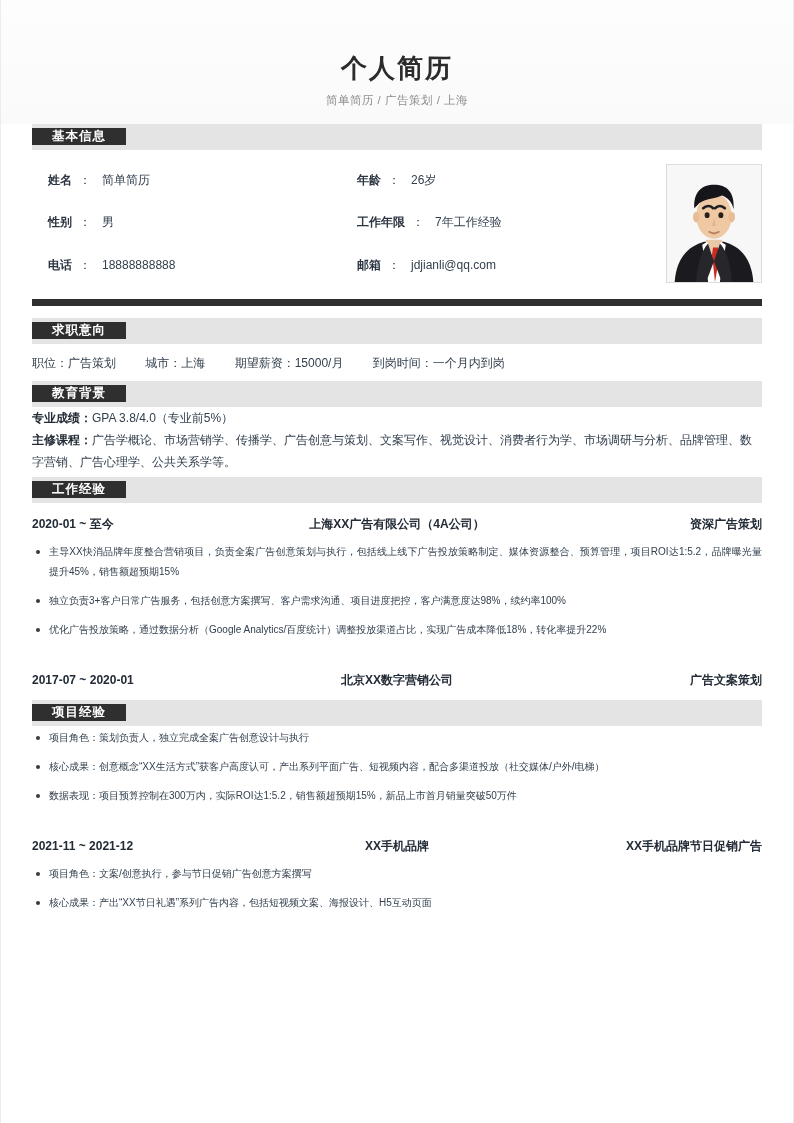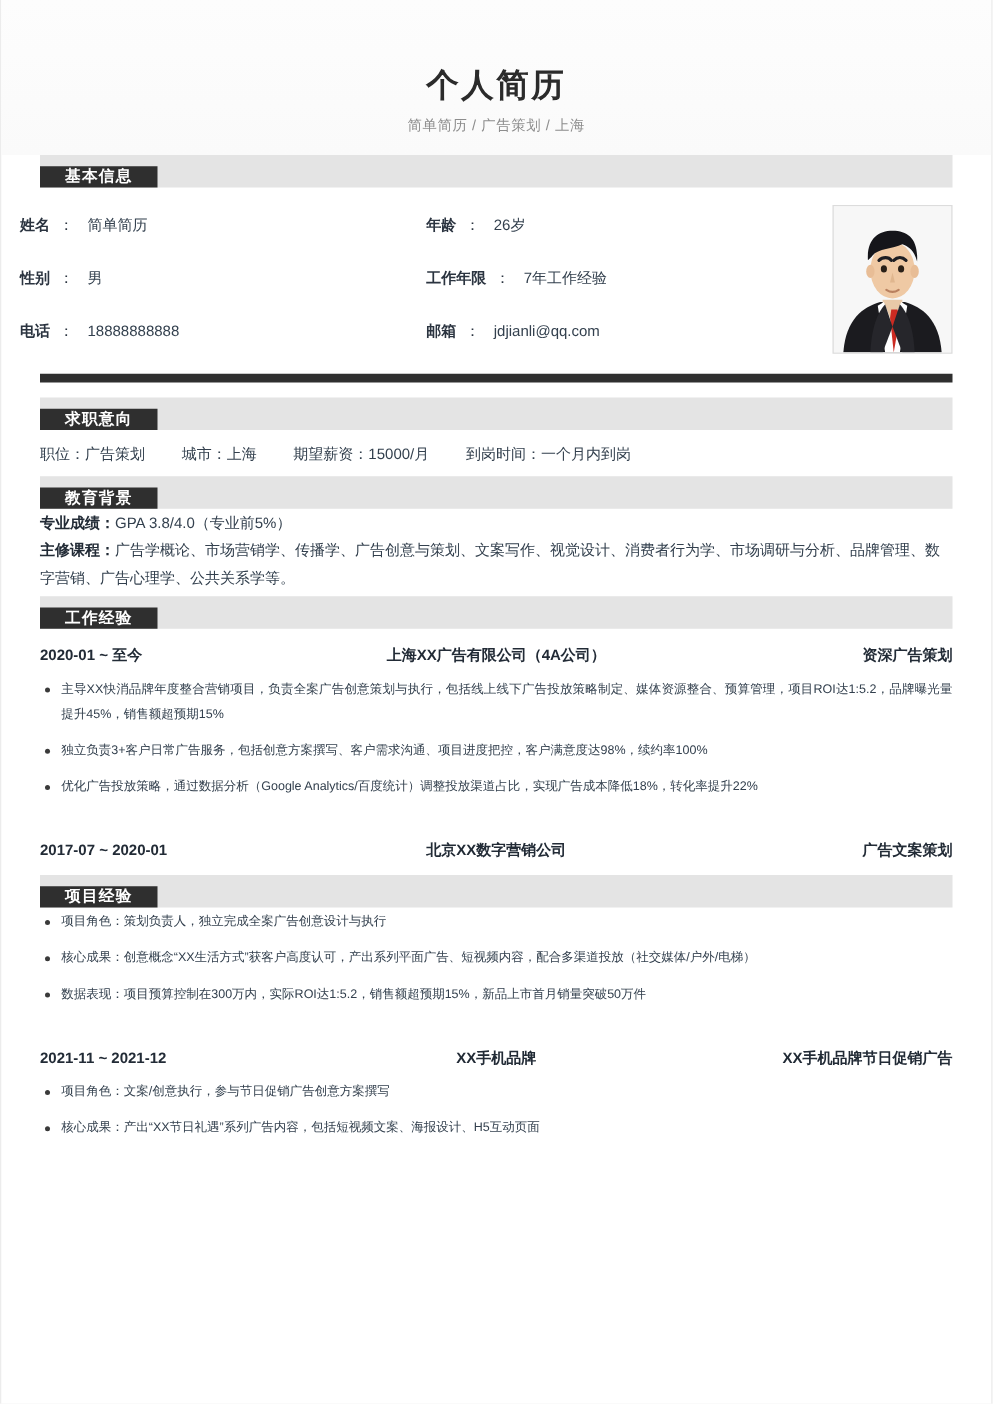--- a/index.html
+++ b/index.html
@@ -28,33 +28,33 @@
     color: #2b2b2b; line-height: 1.3; margin-top: 30px;
   }
   .doc-subtitle {
     margin-top: 7px; font-size: 11.5px; color: #8d8d8d; letter-spacing: 0.5px;
   }
 
   .sec-bar {
     margin: 0 31px 0 31px;
     height: 26px;
     background: #e4e4e4;
-    display: flex; align-items: flex-end;
+    display: flex; align-items: center;
   }
   .sec-tab {
     background: #2f2f2f; color: #ffffff;
     font-size: 12.5px; font-weight: 700; letter-spacing: 1px;
     display: flex; align-items: center; justify-content: center;
     min-width: 94px; padding: 0 14px;
   }
 
   .sec-body { padding: 0 31px; }
 
   
-  .basic-wrap { display: flex; padding: 14px 31px 6px 15px; }
+  .basic-wrap { display: flex; padding: 14px 31px 6px 47px; }
   .basic-fields { flex: 1; display: grid; grid-template-columns: 1fr 1fr; row-gap: 17px; padding-top: 8px; }
   .field { display: flex; align-items: baseline; font-size: 12px; }
   .field .k { font-weight: 700; color: #2b3440; white-space: nowrap; }
   .field .sep { padding: 0 5px 0 7px; color: #2b3440; }
   .field .v { color: #33404e; padding-left: 6px; }
   .photo-box {
     width: 96px; height: 119px; border: 1px solid #dcdcdc; background: #fbfbfb;
     overflow: hidden; flex: 0 0 auto;
   }
   .photo-box svg { display: block; width: 100%; height: 100%; }

